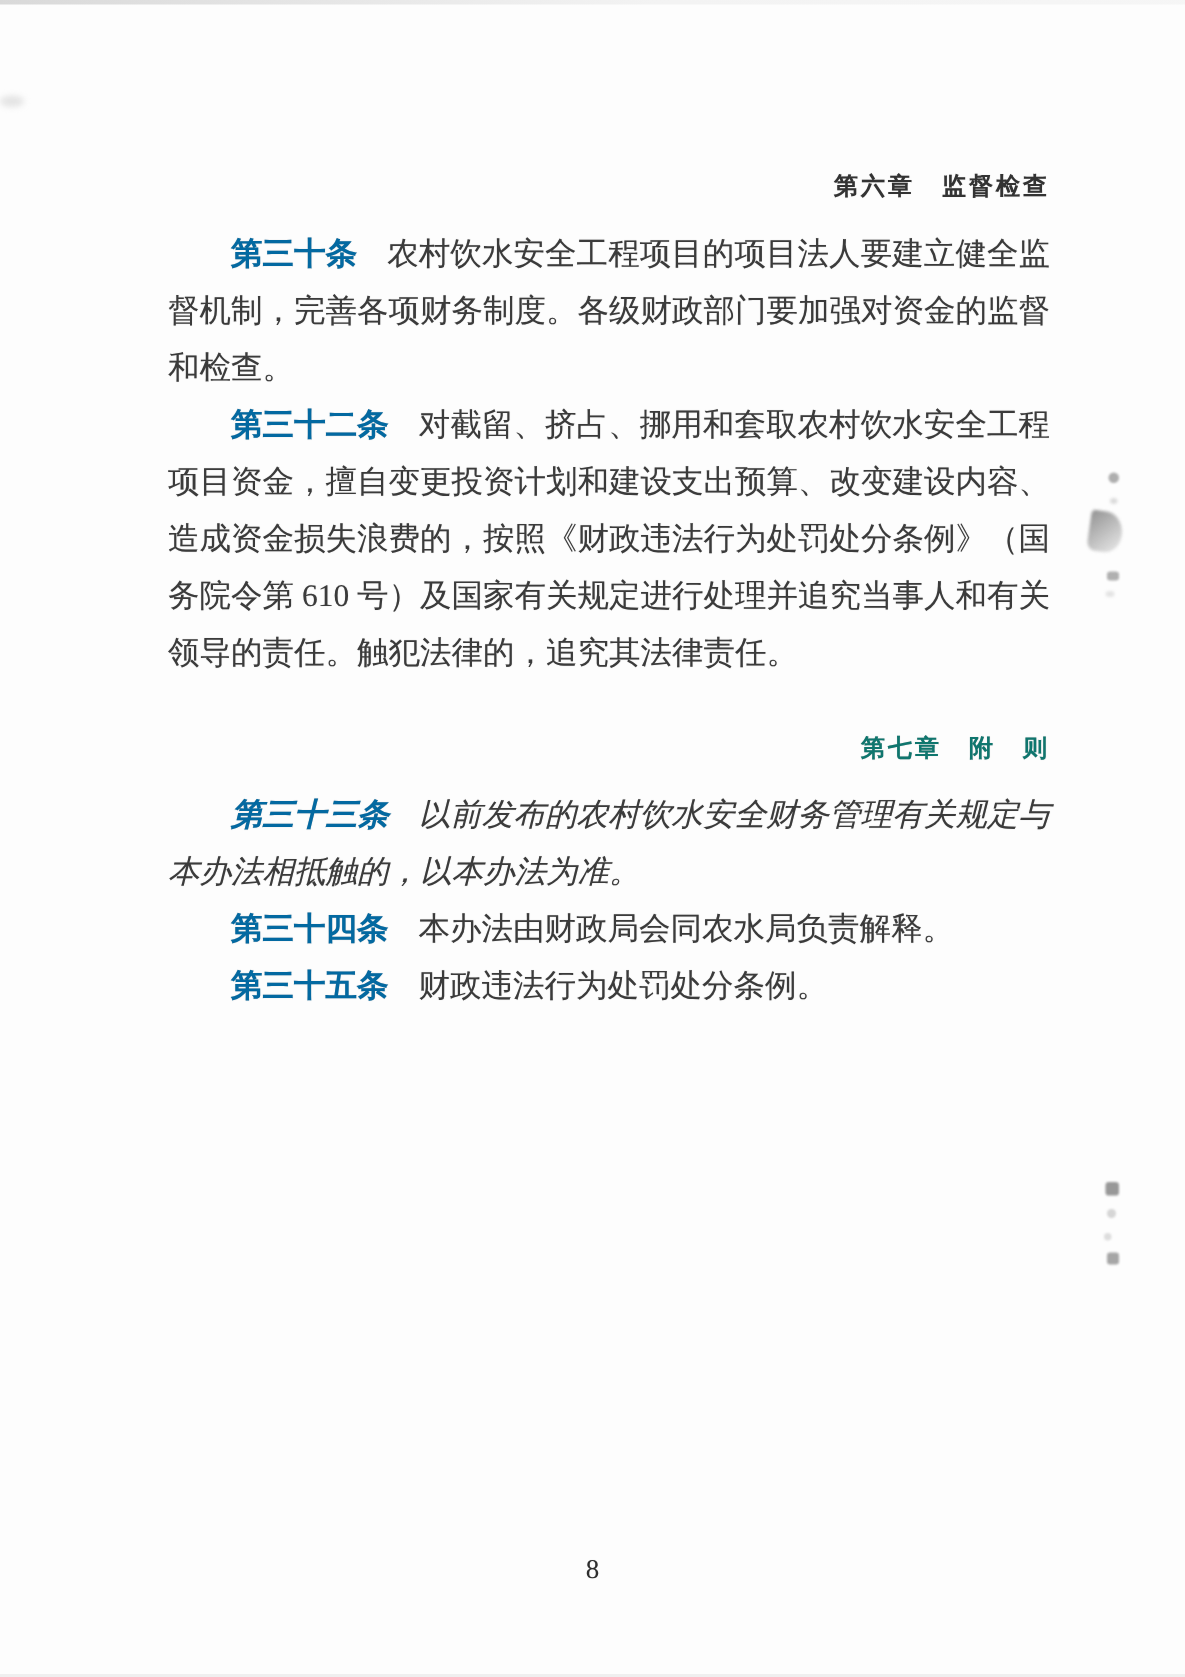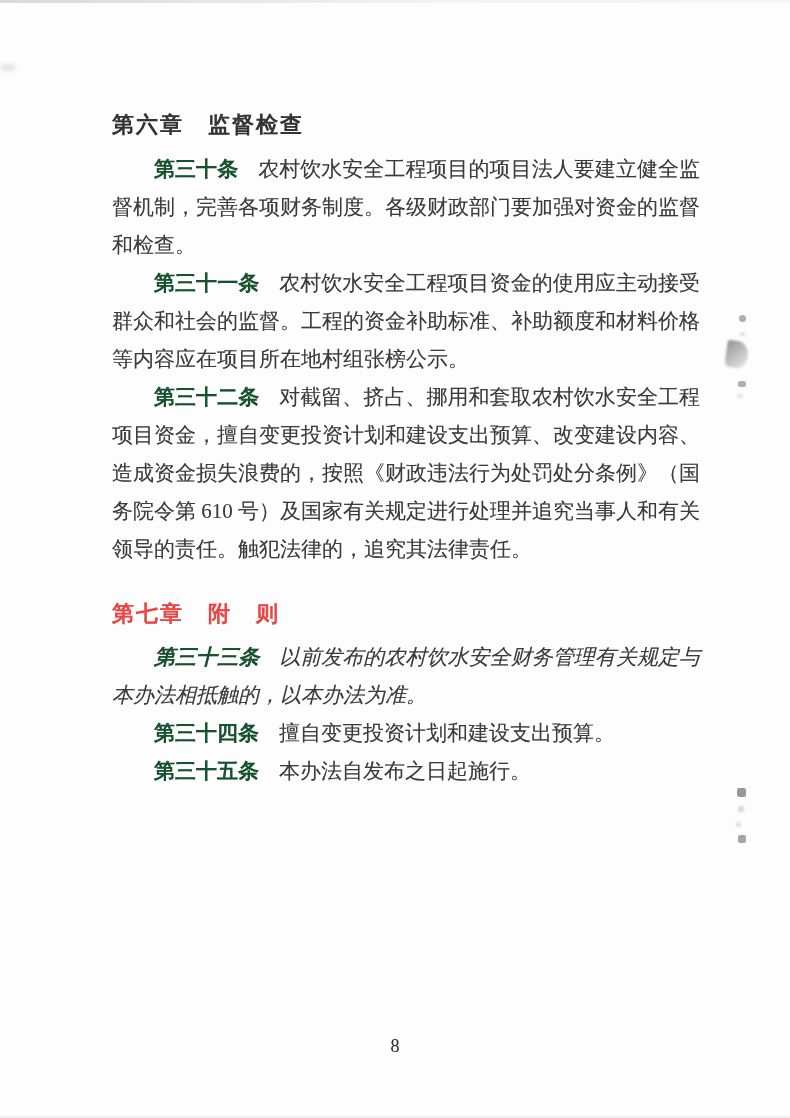--- a/index.html
+++ b/index.html
@@ -32,44 +32,44 @@
   .content {
     position: absolute;
     left: 112px;
     top: 110px;
     width: 588px;
   }
   .chapter {
     margin: 0 0 10px 0;
     font-family: "Liberation Sans", "DejaVu Sans", sans-serif;
     font-weight: 700;
-    font-size: 22px;
+    font-size: 16px;
     line-height: 30px;
-    text-align: left;
+    text-align: right;
     letter-spacing: 2px;
     color: #333333;
     text-shadow: 0 0 0.5px rgba(60,60,60,0.35);
   }
   .chapter--second {
     margin-top: 31px;
     margin-bottom: 9px;
   }
   .article {
     margin: 0;
     font-size: 21px;
     line-height: 38px;
     text-align: justify;
     text-indent: 2em;
     color: #3b3b3b;
     text-shadow: 0 0 0.6px rgba(70,70,70,0.38);
   }
   .term {
     font-weight: 700;
     margin-right: 0.95em;
-    color: #14532d;
+    color: #0369a1;
   }
   .page-number {
     position: absolute;
     left: 0;
     top: 1036px;
     width: 100%;
     text-align: center;
     font-size: 18px;
     color: #2e2e2e;
     text-shadow: 0 0 0.5px rgba(70,70,70,0.35);
@@ -111,31 +111,30 @@
 <div class="page" style="background: rgb(253, 253, 253);">
 
   <div class="artifact edge-top"></div>
 
   <div class="content">
 
     <h2 class="chapter" style="color: rgb(51, 51, 51);">第六章　监督检查</h2>
 
     <p class="article" style="color: rgb(59, 59, 59);"><span class="term">第三十条</span><span>农村饮水安全工程项目的项目法人要建立健全监督机制，完善各项财务制度。各级财政部门要加强对资金的监督和检查。</span></p>
 
-    <p class="article" style="color: rgb(59, 59, 59);"><span class="term">第三十一条</span><span>农村饮水安全工程项目资金的使用应主动接受群众和社会的监督。工程的资金补助标准、补助额度和材料价格等内容应在项目所在地村组张榜公示。</span></p>
 
     <p class="article" style="color: rgb(59, 59, 59);"><span class="term">第三十二条</span><span>对截留、挤占、挪用和套取农村饮水安全工程项目资金，擅自变更投资计划和建设支出预算、改变建设内容、造成资金损失浪费的，按照《财政违法行为处罚处分条例》（国务院令第 610 号）及国家有关规定进行处理并追究当事人和有关领导的责任。触犯法律的，追究其法律责任。</span></p>
 
-    <h2 class="chapter chapter--second" style="color: #ef4444;">第七章　附　则</h2>
+    <h2 class="chapter chapter--second" style="color: #0f766e;">第七章　附　则</h2>
 
     <p class="article" style="color: rgb(59, 59, 59); font-style: italic;"><span class="term">第三十三条</span><span>以前发布的农村饮水安全财务管理有关规定与本办法相抵触的，以本办法为准。</span></p>
 
-    <p class="article" style="color: rgb(59, 59, 59);"><span class="term">第三十四条</span><span>擅自变更投资计划和建设支出预算。</span></p>
+    <p class="article" style="color: rgb(59, 59, 59);"><span class="term">第三十四条</span><span>本办法由财政局会同农水局负责解释。</span></p>
 
-    <p class="article" style="color: rgb(59, 59, 59);"><span class="term">第三十五条</span><span>本办法自发布之日起施行。</span></p>
+    <p class="article" style="color: rgb(59, 59, 59);"><span class="term">第三十五条</span><span>财政违法行为处罚处分条例。</span></p>
 
   </div>
 
   <div class="page-number">8</div>
 
   <div class="artifact streak-topleft"></div>
   <div class="artifact smudge-a1"></div>
   <div class="artifact smudge-a2"></div>
   <div class="artifact smudge-a3"></div>
   <div class="artifact smudge-a4"></div>

